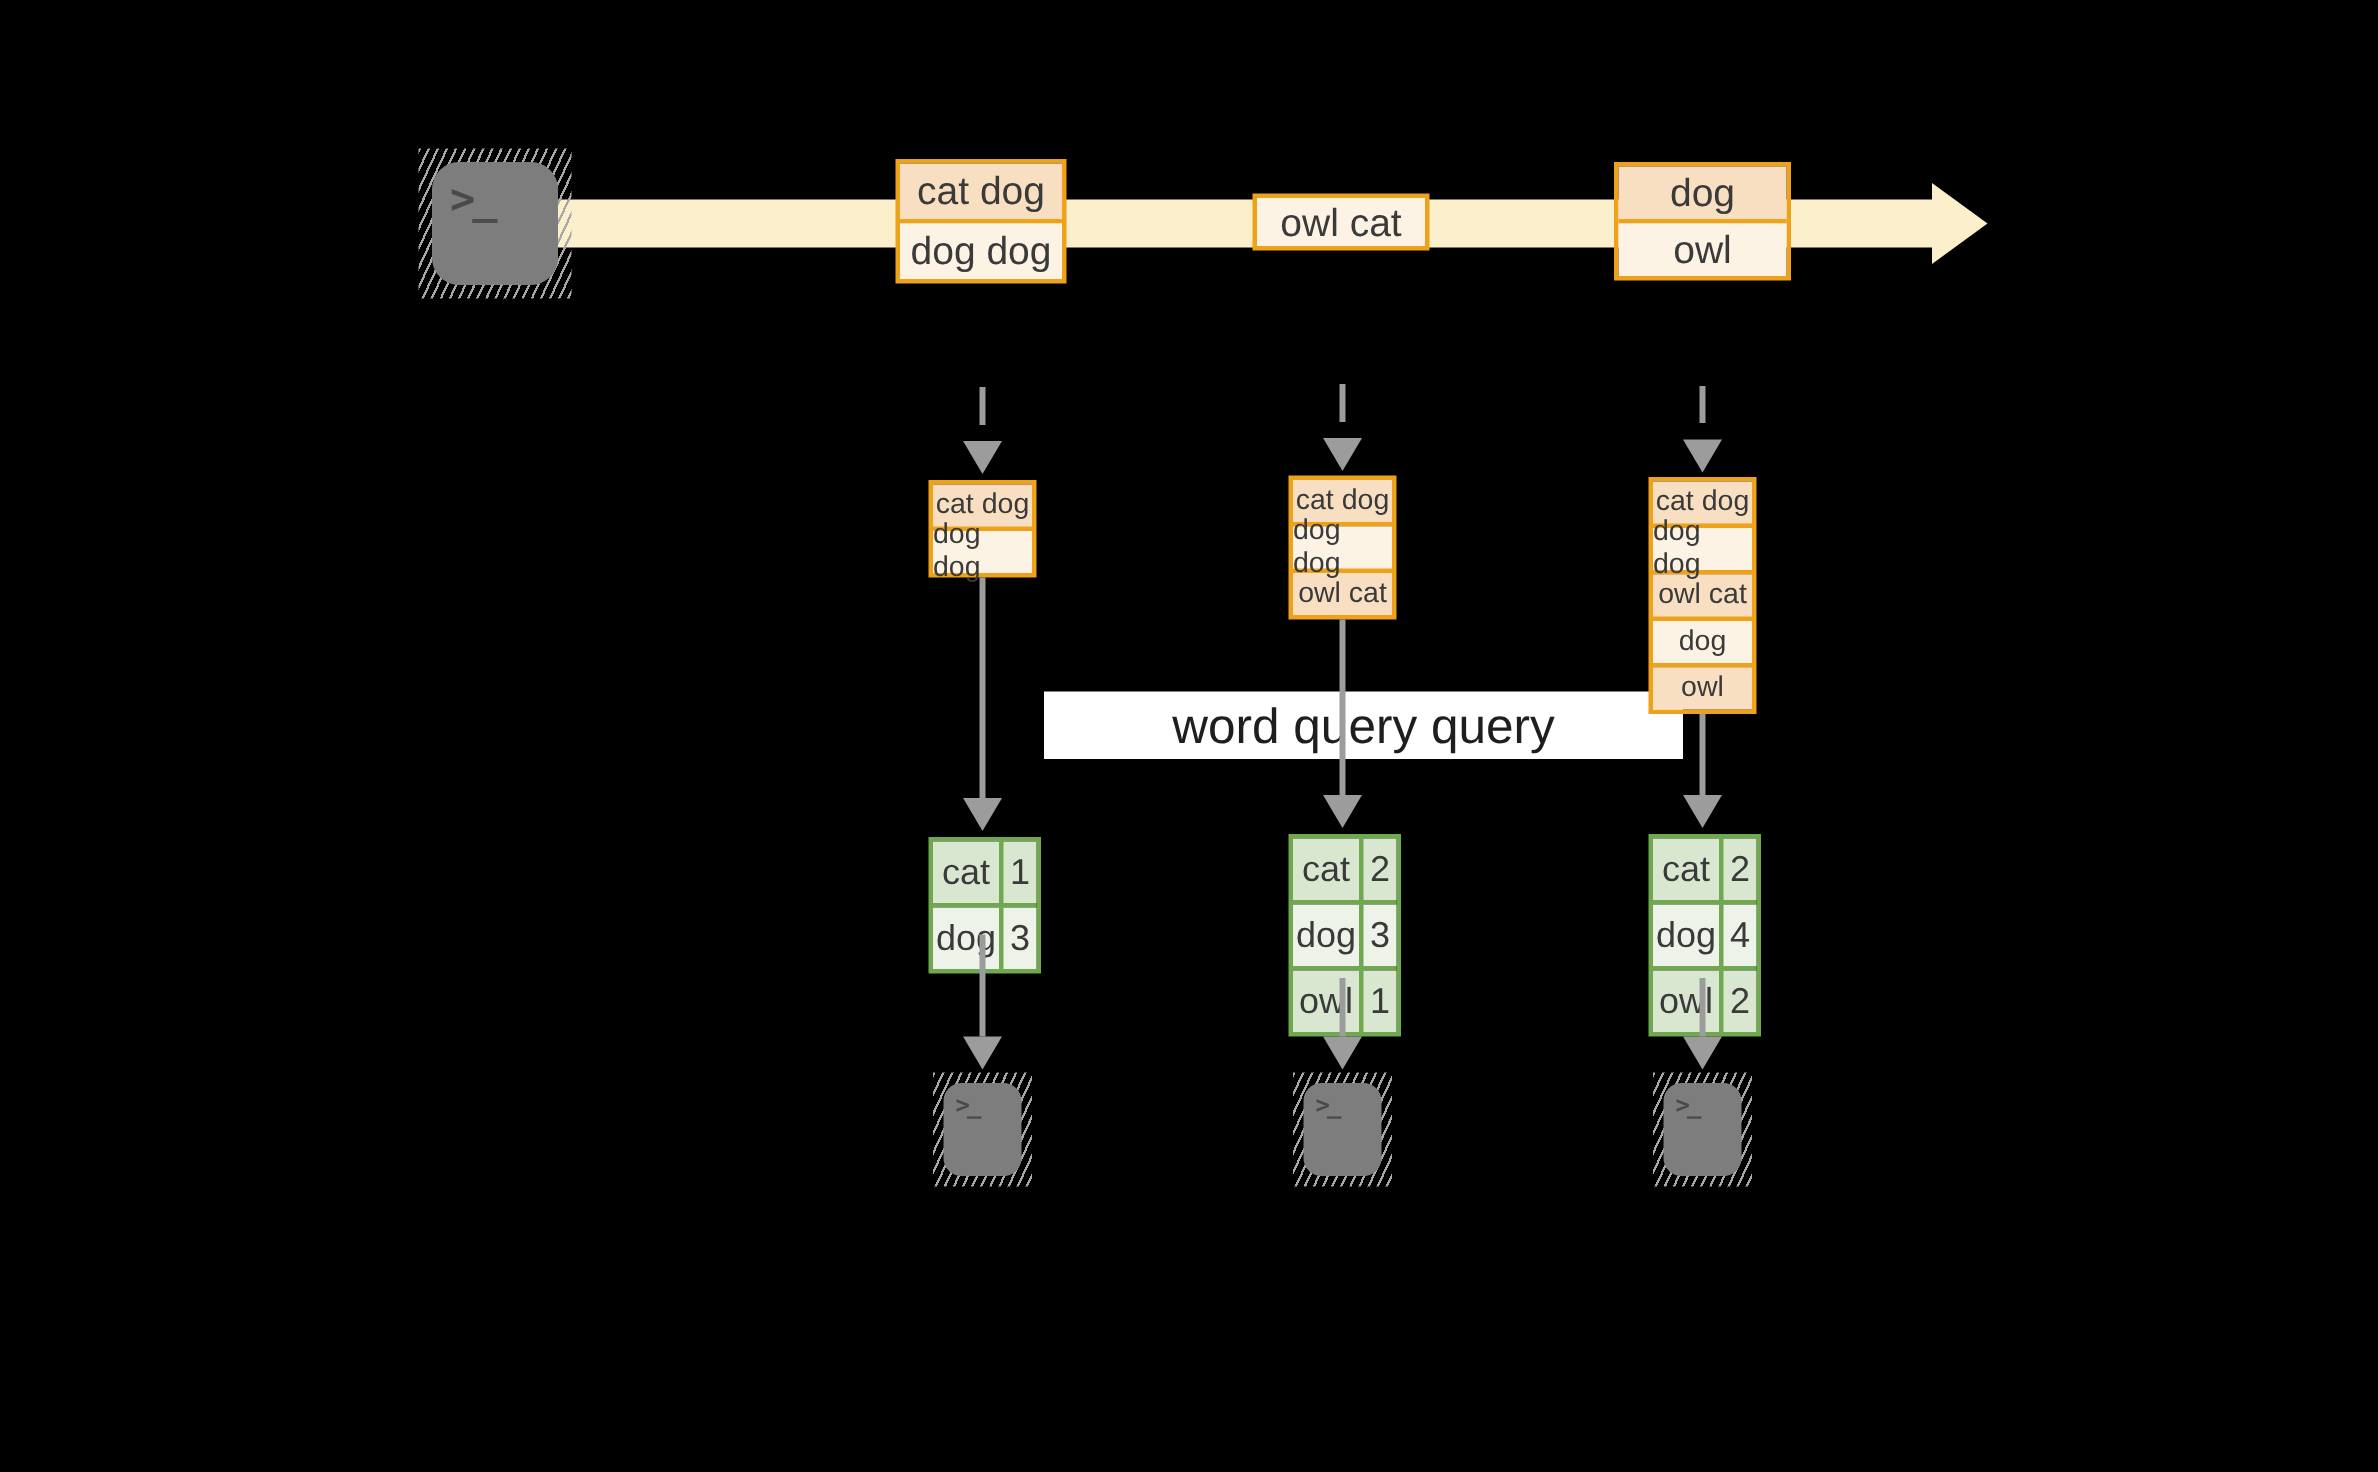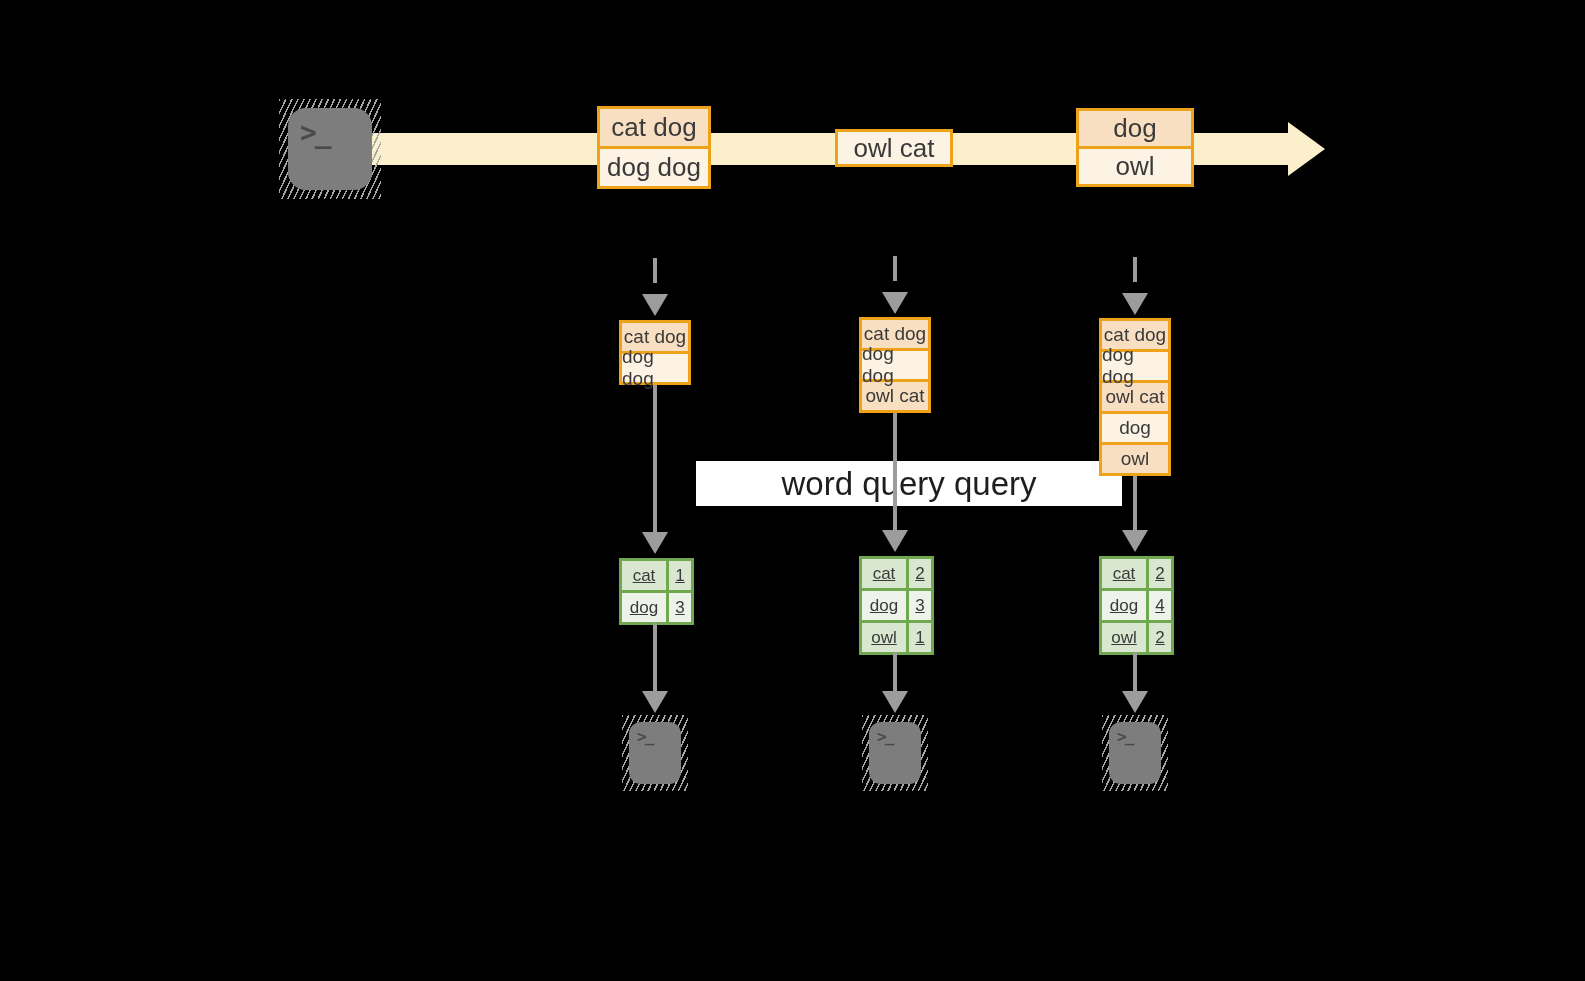--- a/index.html
+++ b/index.html
@@ -18,21 +18,21 @@
   .orow:not(:last-child){border-bottom:3px solid #eda21a;}
   .peach{background:#f8dfc2;}
   .cream{background:#fdf3e4;}
   .big{font-size:26px;}
   .med{font-size:19px;}
 
   
   .gtable{border:3px solid #6fa84e;}
   .grow{display:flex;}
   .grow:not(:last-child){border-bottom:3px solid #6fa84e;}
-  .gcell{height:29px;display:flex;align-items:center;justify-content:center;font-size:17px;text-decoration:underline;}
+  .gcell{height:41px;display:flex;align-items:center;justify-content:center;font-size:24px;}
   .gword{width:44px;}
   .gcount{width:22px;border-left:3px solid #6fa84e;}
   .ggreen{background:#d9e7d0;}
   .glight{background:#eef3ea;}
 
   
   .vline{position:absolute;width:4px;background:#9c9c9c;}
   .vdash{position:absolute;width:4px;
          background:repeating-linear-gradient(to bottom,#9c9c9c 0 25px,transparent 25px 37px);}
   .ahead{position:absolute;width:0;height:0;border-left:13px solid transparent;

